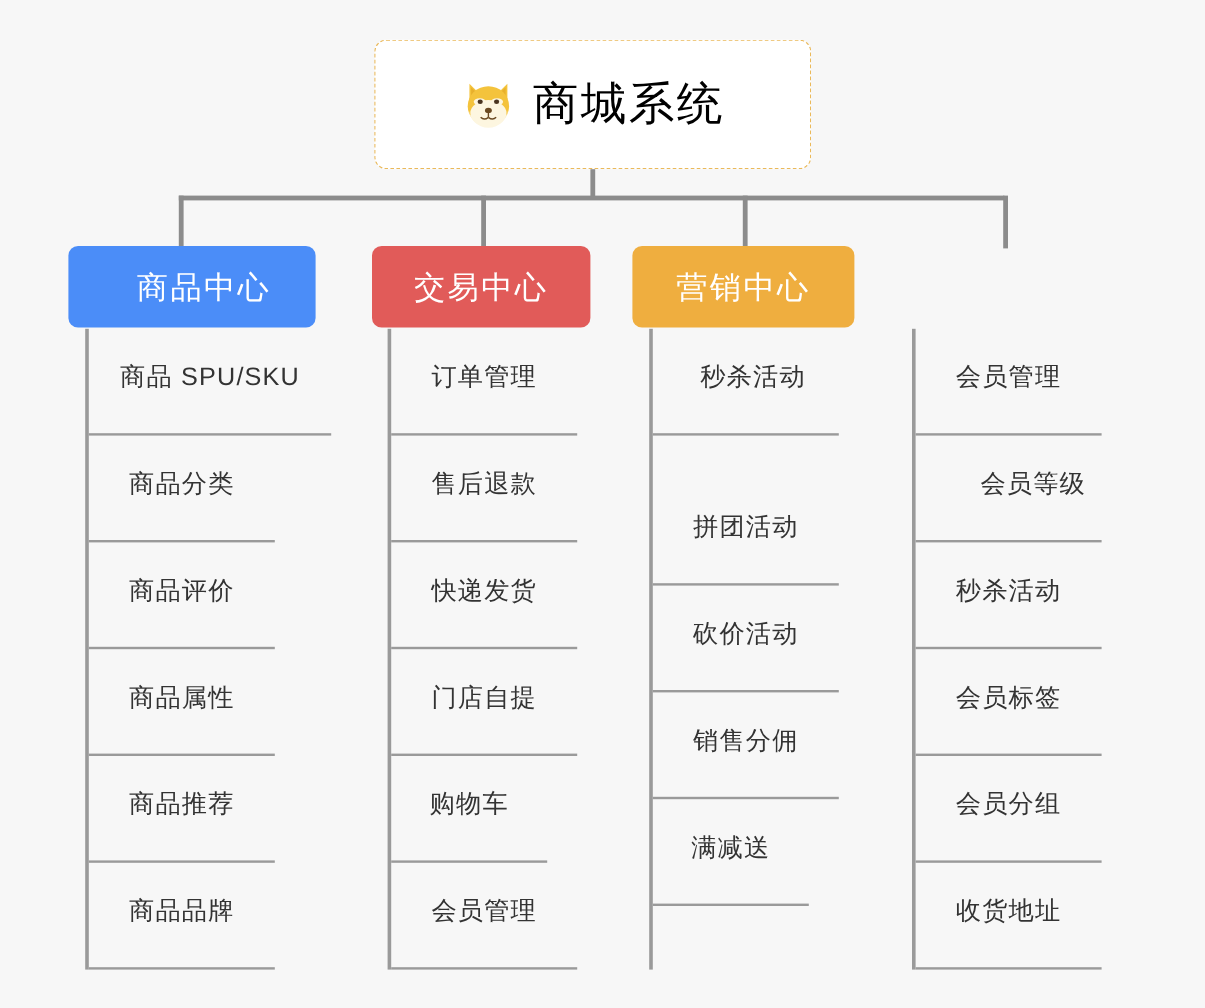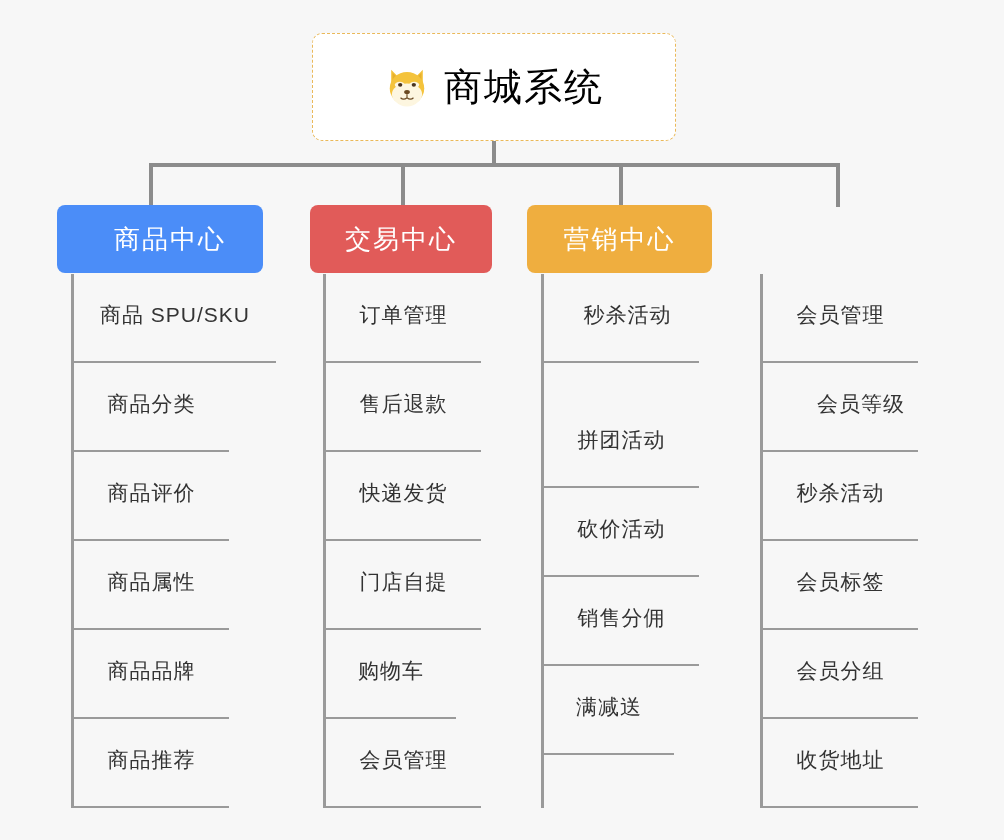--- a/index.html
+++ b/index.html
@@ -158,24 +158,24 @@
     <div class="leaf-item" style="width:155px;">
       <span class="leaf-label">商品分类</span>
     </div>
     <div class="leaf-item" style="width:155px;">
       <span class="leaf-label">商品评价</span>
     </div>
     <div class="leaf-item" style="width:155px;">
       <span class="leaf-label">商品属性</span>
     </div>
     <div class="leaf-item" style="width:155px;">
+      <span class="leaf-label">商品推荐</span>
+    </div>
+    <div class="leaf-item" style="width:155px;">
       <span class="leaf-label">商品品牌</span>
-    </div>
-    <div class="leaf-item" style="width:155px;">
-      <span class="leaf-label">商品推荐</span>
     </div>
   </div>
 
   <div class="leaf-col" style="left:323px; width:160px;">
     <div class="leaf-spine" style="height:534px;"></div>
     <div class="leaf-item" style="width:155px;">
       <span class="leaf-label">订单管理</span>
     </div>
     <div class="leaf-item" style="width:155px;">
       <span class="leaf-label">售后退款</span>

